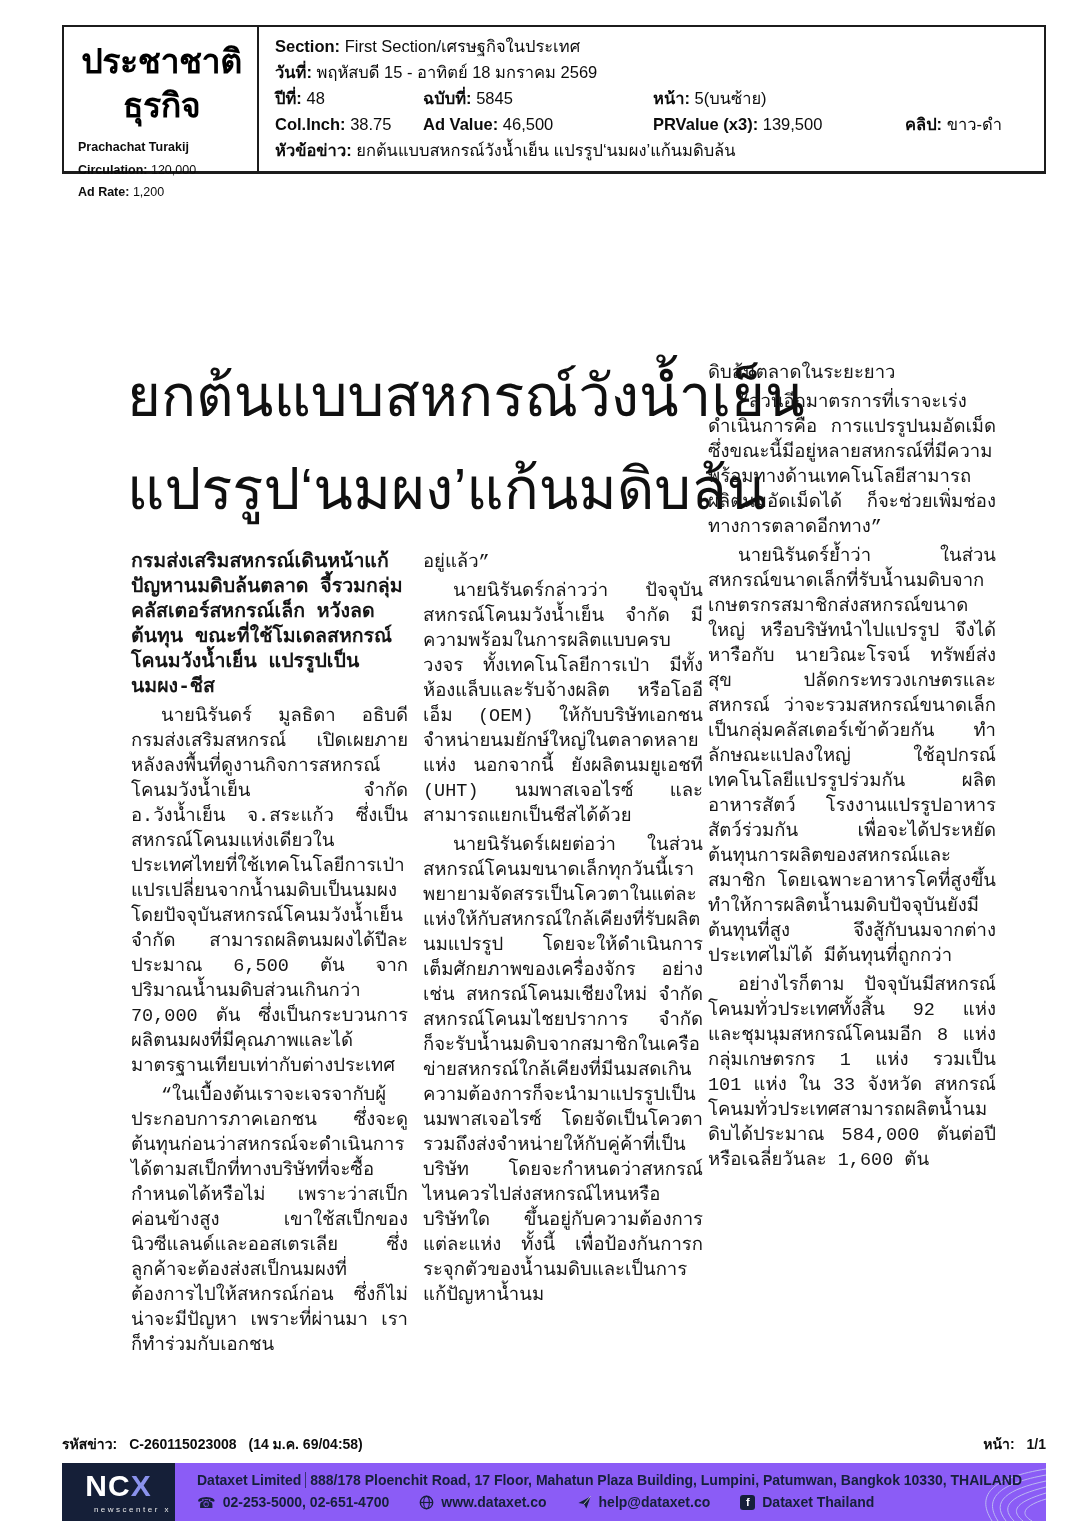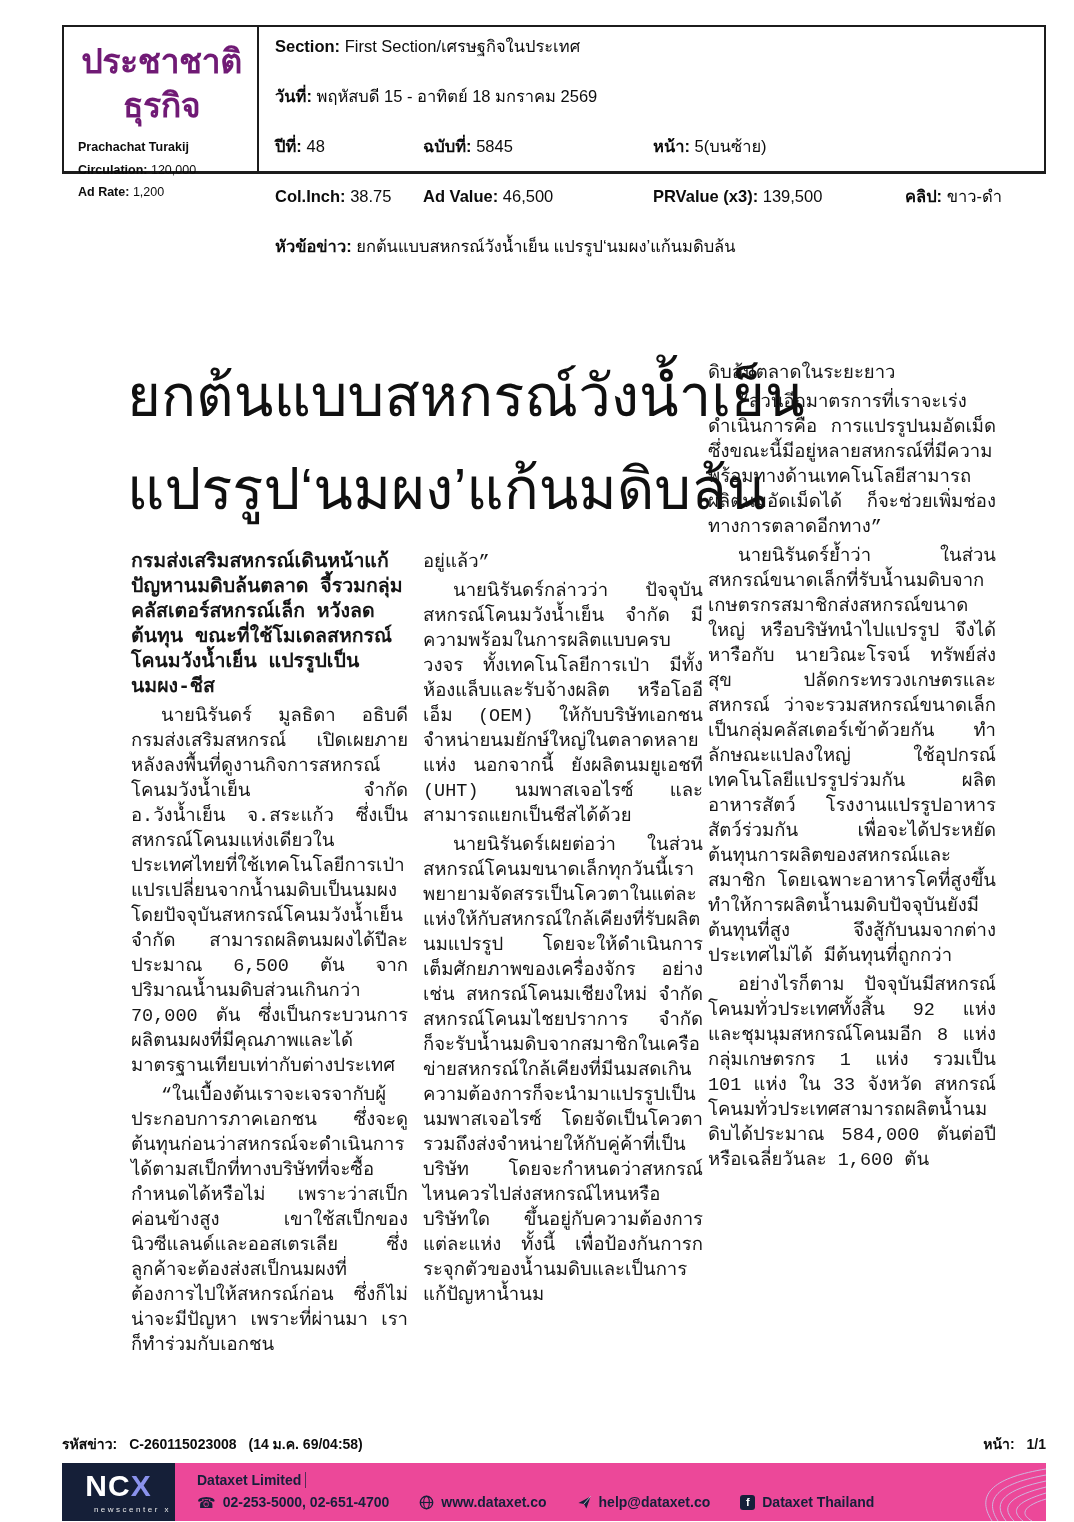--- a/index.html
+++ b/index.html
@@ -4,24 +4,24 @@
 <style>
   * { margin:0; padding:0; box-sizing:border-box; }
   html,body { background:#ffffff; }
   body { font-family:"Liberation Sans","DejaVu Sans",sans-serif; color:#141414; }
   .page { position:relative; width:1074px; height:1522px; background:#ffffff; overflow:hidden; }
 
   
   .clip-header { position:absolute; left:62px; top:25px; width:984px; height:149px;
                  border:2px solid #1c1c1c; border-bottom-width:3px; display:flex; background:#fff; }
   .logo-cell { width:195px; border-right:2px solid #1c1c1c; padding:12px 12px 6px 14px; }
-  .logo-th { text-align:center; font-weight:800; font-size:34px; line-height:1.3; color:#701a75; letter-spacing:-0.5px; }
+  .logo-th { text-align:center; font-weight:800; font-size:34px; line-height:1.3; color:#000000; letter-spacing:-0.5px; }
   .pub-meta { margin-top:9px; font-size:12.5px; line-height:1.8; color:#0c0c0c; }
   .pub-meta .b { font-weight:700; }
-  .meta-cell { flex:1; padding:6px 16px 8px 16px; display:flex; flex-direction:column; justify-content:space-between; font-size:16.5px; color:#0c0c0c;gap:24px; }
+  .meta-cell { flex:1; padding:6px 16px 8px 16px; display:flex; flex-direction:column; justify-content:space-between; font-size:16.5px; color:#0c0c0c; }
   .m-row { white-space:nowrap; line-height:26px; }
   .m-row .b { font-weight:700; }
   .mw1 { display:inline-block; width:148px; }
   .mw2 { display:inline-block; width:230px; }
   .mw3 { display:inline-block; width:252px; }
 
   
   .headline { position:absolute; left:127px; top:349px; width:600px;
               font-size:58px; line-height:93px; font-weight:300; color:#101010;
               letter-spacing:0; white-space:nowrap; }
@@ -31,21 +31,21 @@
   .col .lead { font-weight:700; font-size:19.5px; text-align:left; }
   .col1 { left:127px; top:546px; width:285px; }
   .col2 { left:419px; top:546px; width:288px; }
   .col3 { left:704px; top:357px; width:296px; }
 
   
   .code-line { position:absolute; left:62px; top:1433px; width:984px; display:flex;
                justify-content:space-between; font-size:14px; font-weight:700; color:#0c0c0c; }
   .code-line .gap { margin-left:8px; }
   .footer-bar { position:absolute; left:62px; top:1463px; width:984px; height:58px;
-                background:#ec4899; display:flex; overflow:hidden; }
+                background:#8b5cf6; display:flex; overflow:hidden; }
   .ncx-box { width:113px; background:#151f38; color:#ffffff; display:flex; flex-direction:column;
              align-items:center; justify-content:center; flex:none; }
   .ncx-text { font-size:30px; font-weight:700; letter-spacing:1px; line-height:1; }
   .ncx-x { color:#8a92ec; }
   .ncx-sub { font-size:8px; letter-spacing:2.5px; margin-top:4px; color:#e9e9e9; white-space:nowrap;margin-left:28px; }
   .bar-info { flex:1; padding:9px 0 0 22px; color:#16203a; position:relative; z-index:2; }
   .bar-line1 { display:flex; align-items:center; gap:4px; font-size:14px; font-weight:700; white-space:nowrap; }
   .vdiv { width:1px; height:16px; background:#16203a; opacity:.7; }
   .bar-line2 { display:flex; align-items:center; gap:8px; margin-top:6px; font-size:14px; font-weight:600; white-space:nowrap; }
   .bar-item { display:flex; align-items:center; gap:7px; margin-right:22px; }
@@ -131,20 +131,21 @@
 
   <div class="footer-bar">
     <div class="ncx-box">
       <div class="ncx-text"><span>NC</span><span class="ncx-x">X</span></div>
       <div class="ncx-sub">newscenter x</div>
     </div>
     <div class="bar-info">
       <div class="bar-line1">
         <span>Dataxet Limited</span>
         <span class="vdiv"></span>
+        <span>888/178 Ploenchit Road, 17 Floor, Mahatun Plaza Building, Lumpini, Patumwan, Bangkok 10330, THAILAND</span>
       </div>
       <div class="bar-line2">
         <span class="bar-item">
           <span class="uicon">☎</span>
           <span>02-253-5000, 02-651-4700</span>
         </span>
         <span class="bar-item">
           <svg width="15" height="15" viewBox="0 0 16 16">
               <circle cx="8" cy="8" r="6.6" fill="none" stroke="#16203a" stroke-width="1.5"></circle>
               <ellipse cx="8" cy="8" rx="3" ry="6.6" fill="none" stroke="#16203a" stroke-width="1.2"></ellipse>

